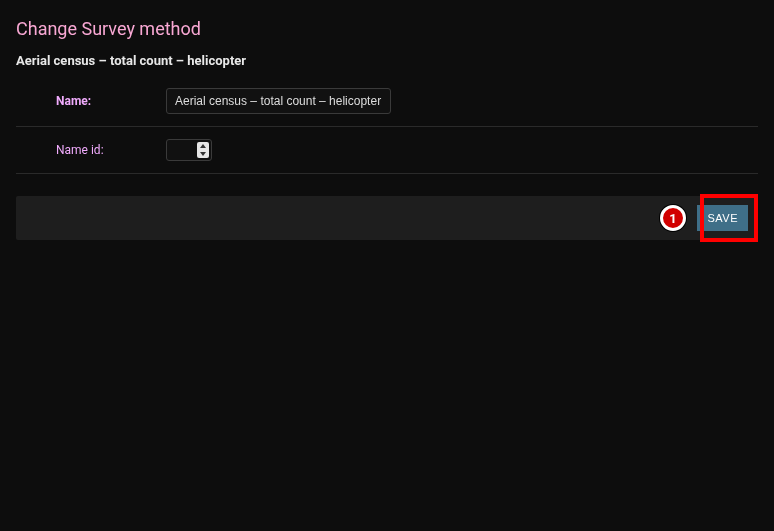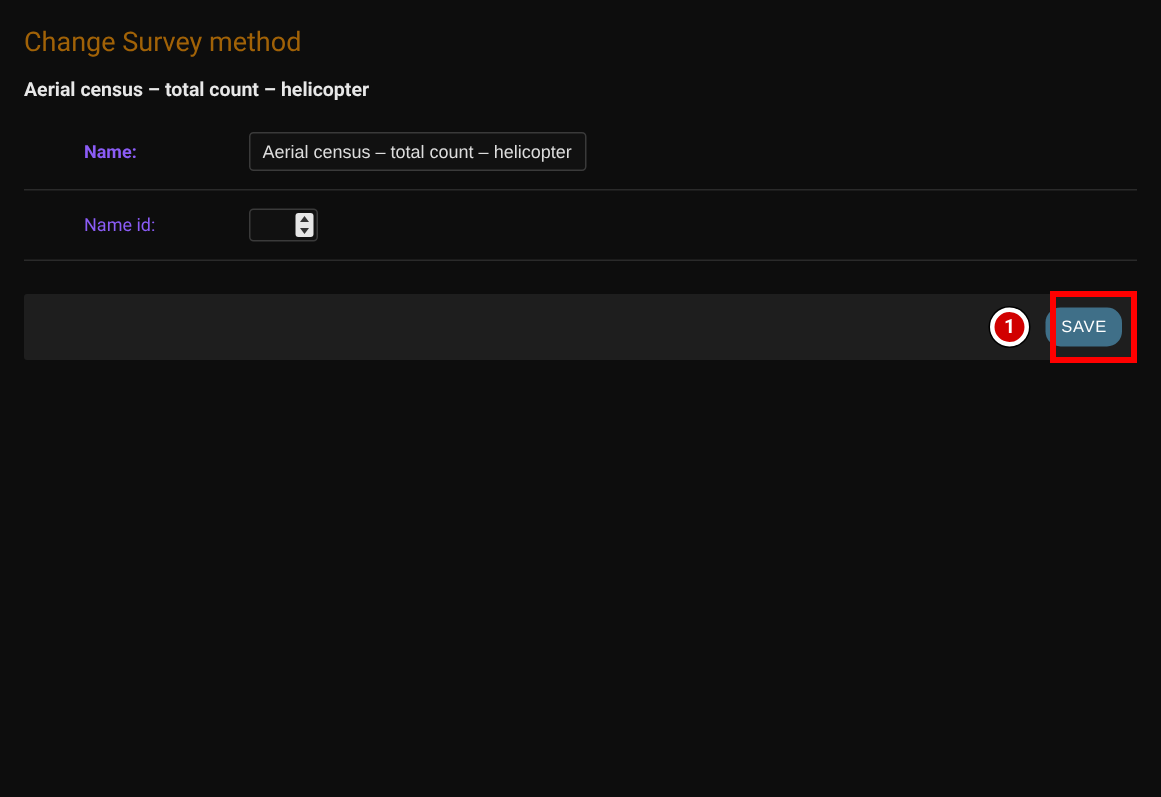--- a/index.html
+++ b/index.html
@@ -8,21 +8,21 @@
     background: #0d0d0d;
     font-family: -apple-system, BlinkMacSystemFont, "Segoe UI", Roboto, Arial, sans-serif;
     color: #ccc;
     font-size: 13px;
     overflow: hidden;
   }
   .page {
     padding: 18px 16px 0 16px;
   }
   .page-title {
-    color: #a16207;
+    color: #f9a8d4;
     font-size: 18px;
     font-weight: 400;
     margin-bottom: 14px;
   }
   .object-name {
     color: #e8e8e8;
     font-size: 13px;
     font-weight: 700;
     margin-bottom: 8px;
   }
@@ -30,21 +30,21 @@
     display: flex;
     align-items: center;
     padding: 12px 0;
     border-bottom: 1px solid #2a2a2a;
   }
   .form-row:last-of-type { border-bottom: 1px solid #2a2a2a; }
   .form-label {
     width: 150px;
     flex-shrink: 0;
     font-size: 12px;
-    color: #8b5cf6;
+    color: #f0abfc;
     padding-left: 40px;
   }
   .form-label.bold { font-weight: 700; }
   .text-input {
     background: #111;
     border: 1px solid #3a3a3a;
     color: #ddd;
     font-size: 12px;
     padding: 5px 8px;
     width: 225px;
@@ -98,21 +98,21 @@
     position: relative;
   }
   .save-btn {
     background: #3f6f88;
     color: #fff;
     font-size: 11px;
     letter-spacing: 0.5px;
     border: none;
     padding: 7px 10px;
     cursor: pointer;
-    border-radius: 10px;
+    border-radius: 0;
   }
   .save-hl {
     position: absolute;
     right: 0px;
     top: -2px;
     width: 58px;
     height: 48px;
     border: 4px solid #ff0000;
     pointer-events: none;
   }

